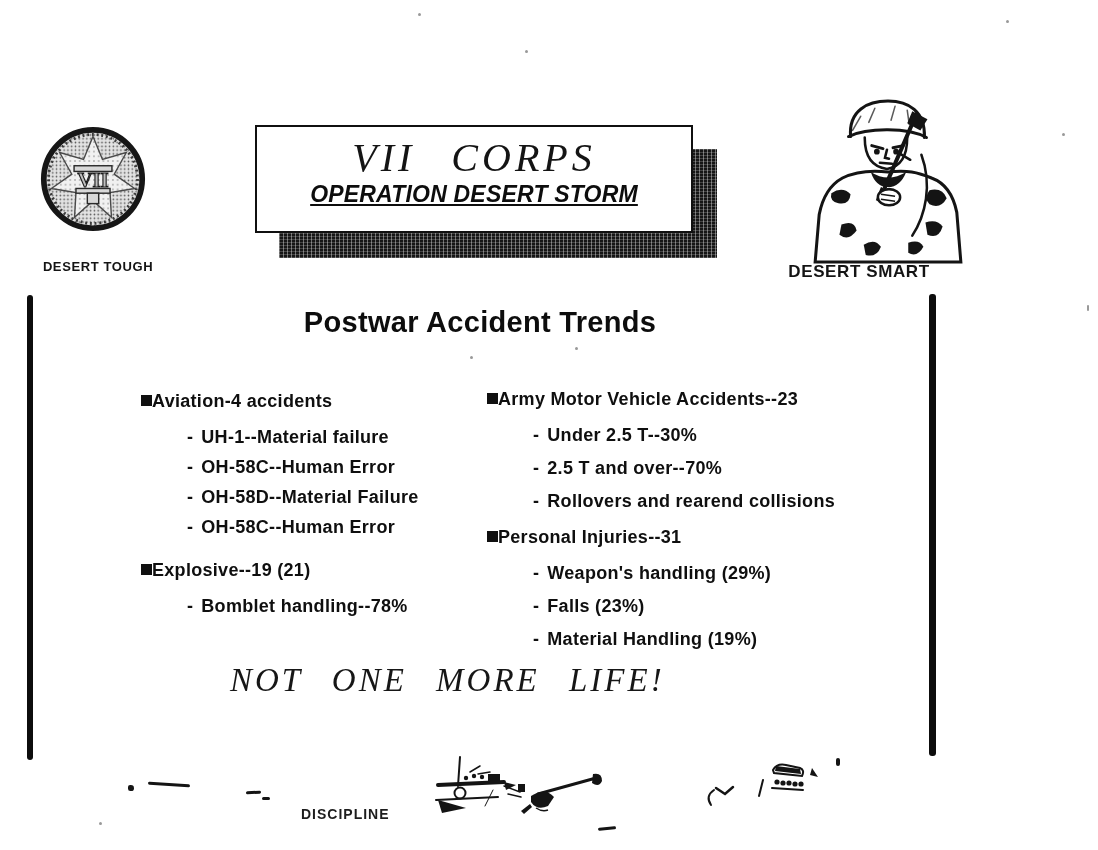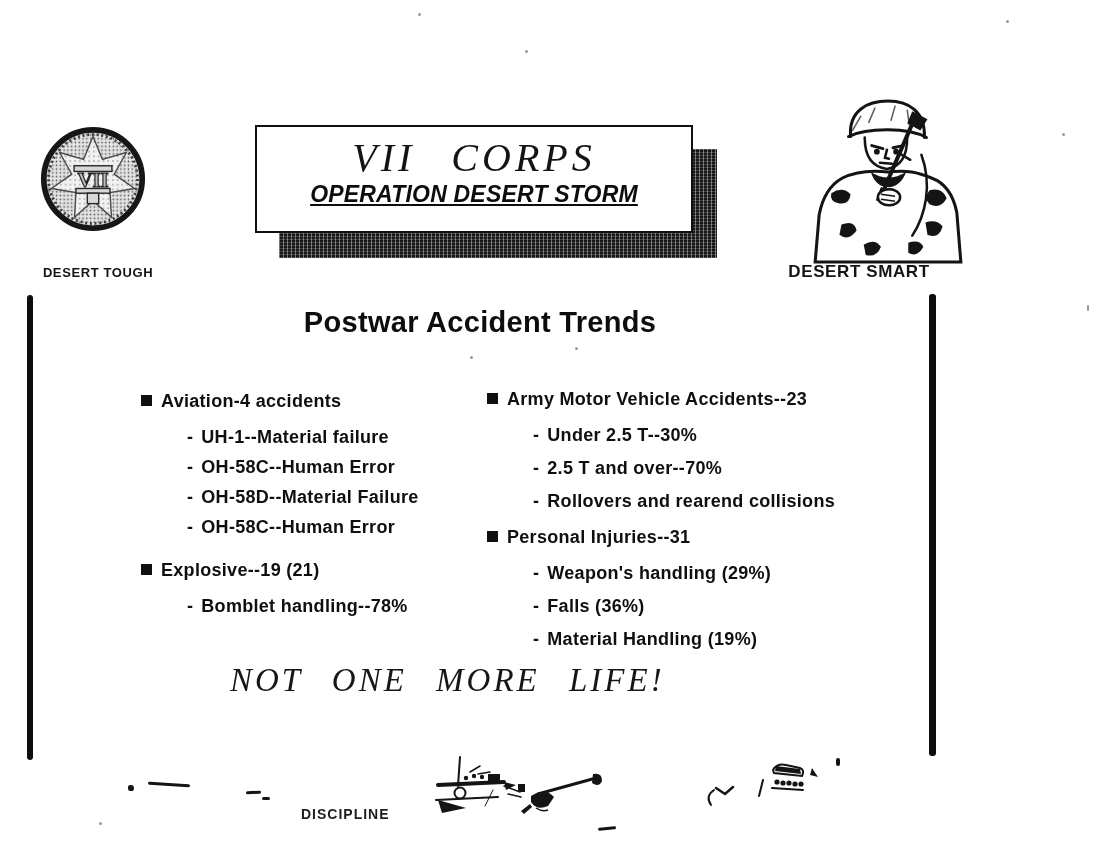--- a/index.html
+++ b/index.html
@@ -25,21 +25,21 @@
     font-size:40px; line-height:44px; letter-spacing:4px; word-spacing:22px; color:#141414;
   }
   .banner-sub{
     font-size:23px; font-weight:bold; font-style:italic; letter-spacing:.2px;
     margin-top:1px; color:#0d0d0d;text-decoration:underline;
   }
 
   
   .badge-svg{position:absolute; left:40px; top:126px; width:106px; height:106px;}
   .badge-label{
-    position:absolute; left:28px; top:265px; width:140px; text-align:center;
+    position:absolute; left:28px; top:259px; width:140px; text-align:center;
     font-size:13px; font-weight:bold; letter-spacing:.6px; color:#141414;
   }
   .mascot-svg{position:absolute; left:812px; top:92px; width:152px; height:172px;}
   .mascot-label{
     position:absolute; left:788px; top:262px; width:142px; text-align:center;
     font-size:17px; font-weight:bold; letter-spacing:.6px; color:#141414;
   }
 
   
   .vbar{position:absolute; background:#0d0d0d; border-radius:3px;}
@@ -47,21 +47,21 @@
   .vbar.right{left:929px; top:294px; width:7px; height:462px;}
 
   
   .slide-title{
     position:absolute; left:250px; top:306px; width:460px; text-align:center;
     font-size:29px; font-weight:bold; letter-spacing:.3px; color:#0d0d0d;
   }
   .col{position:absolute; font-weight:bold; font-size:18px; color:#0f0f0f; letter-spacing:.3px;}
   .col.left{left:141px; top:390px; width:350px;}
   .col.right{left:487px; top:388px; width:430px;}
-  .hline{display:flex; align-items:flex-start; gap:9px; line-height:22px; margin-bottom:14px;}
+  .hline{display:flex; align-items:flex-start; line-height:22px; margin-bottom:14px;}
   .sq{width:11px; height:11px; background:#101010; margin-top:5px; flex:none;}
   .subs{margin-left:46px;}
   .sub{display:flex; gap:8px; line-height:22px; margin-bottom:8px;}
   .col.right .sub{margin-bottom:11px;}
   .dash{flex:none;}
   .sect2{margin-top:21px;}
   .col.right .sect2{margin-top:14px;}
 
   .motto{
     position:absolute; left:230px; top:662px; width:590px; text-align:left;
@@ -206,21 +206,21 @@
       <span class="sq"></span>
       <span>Personal Injuries--31</span>
     </div>
     <div class="subs">
       <div class="sub">
           <span class="dash">-</span>
           <span>Weapon's handling (29%)</span>
         </div>
       <div class="sub">
           <span class="dash">-</span>
-          <span>Falls (36%)</span>
+          <span>Falls (23%)</span>
         </div>
       <div class="sub">
           <span class="dash">-</span>
           <span>Material Handling (19%)</span>
         </div>
     </div>
   </div>
 
   <div class="motto">NOT ONE MORE LIFE!</div>
 

